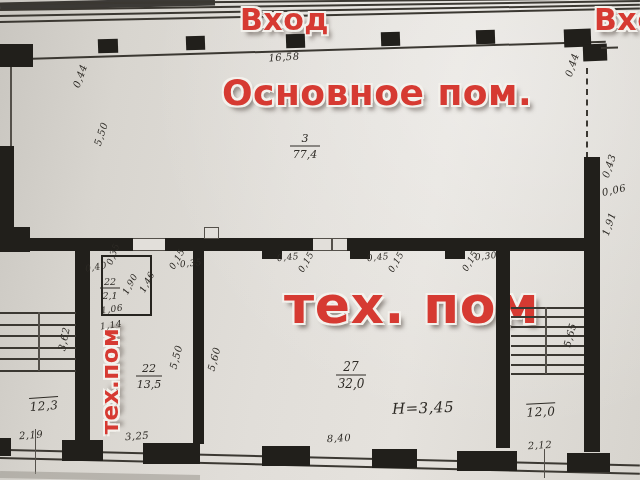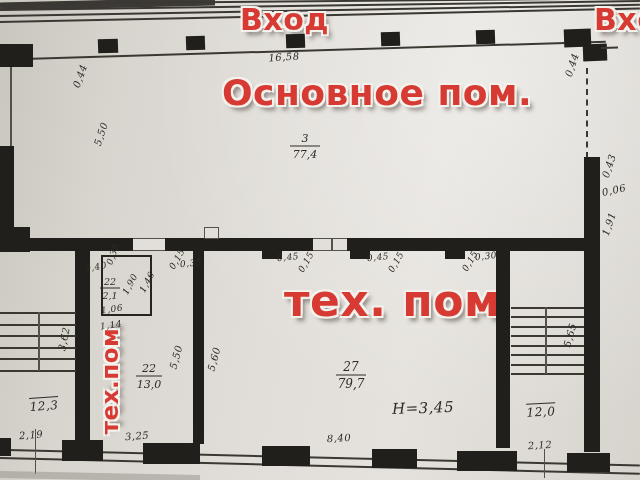--- a/index.html
+++ b/index.html
@@ -31,21 +31,21 @@
 
 <div class="wall" style="left:0;top:0;width:215px;height:8px;transform:rotate(-1.3deg);opacity:.85;"></div>
 <div class="line" style="left:0;top:3px;width:640px;height:2px;transform:rotate(-0.5deg);"></div>
 <div class="line" style="left:0;top:9px;width:640px;height:2px;transform:rotate(-0.8deg);"></div>
 <div class="line" style="left:0;top:15px;width:640px;height:2px;transform:rotate(-1.0deg);"></div>
 <div class="line" style="left:0;top:21px;width:640px;height:1.5px;transform:rotate(-1.2deg);"></div>
 
 <div class="red" style="left:240px;top:2px;font-size:30px;">Вход</div>
 <div class="red" style="left:594px;top:2px;font-size:30px;">Вход</div>
 <div class="red" style="left:174px;top:72px;font-size:36px;margin-left:48px;">Основное пом.</div>
-<div class="red" style="left:284px;top:275px;font-size:44px;">тех. пом</div>
+<div class="red" style="left:284px;top:275px;font-size:52px;">тех. пом</div>
 <div class="red" style="left:110px;top:381px;font-size:23px;transform:translate(-50%,-50%) rotate(-90deg);">тех.пом</div>
 
 <div class="line" style="left:24px;top:58px;width:582px;height:1.5px;transform:rotate(-1.7deg);"></div>
 <div class="line" style="left:12px;top:48px;width:16px;height:2px;transform:rotate(25deg);"></div>
 <div class="wall" style="left:98px;top:39px;width:20px;height:14px;transform:rotate(-2deg);"></div>
 <div class="wall" style="left:186px;top:36px;width:19px;height:14px;transform:rotate(-2deg);"></div>
 <div class="wall" style="left:286px;top:34px;width:19px;height:14px;transform:rotate(-2deg);"></div>
 <div class="wall" style="left:381px;top:32px;width:19px;height:14px;transform:rotate(-2deg);"></div>
 <div class="wall" style="left:476px;top:30px;width:19px;height:14px;transform:rotate(-2deg);"></div>
 <div class="wall" style="left:564px;top:29px;width:27px;height:18px;transform:rotate(-2deg);"></div>
@@ -109,26 +109,26 @@
 <div class="abs" style="left:0;top:473px;width:200px;height:7px;background:#938f88;opacity:.5;transform:rotate(1.2deg);"></div>
 
 <div class="frac" style="left:305px;top:146px;">
   <span>3</span>
   <span class="fl" style="width:30px;"></span>
   <span>77,4</span>
 </div>
 <div class="frac" style="left:351px;top:375px;font-size:12px;">
   <span>27</span>
   <span class="fl" style="width:30px;"></span>
-  <span>79,7</span>
+  <span>32,0</span>
 </div>
 <div class="frac" style="left:149px;top:376px;">
   <span>22</span>
   <span class="fl" style="width:26px;"></span>
-  <span>13,0</span>
+  <span>13,5</span>
 </div>
 <div class="frac" style="left:110px;top:288px;font-size:9.5px;">
   <span>22</span>
   <span class="fl" style="width:20px;"></span>
   <span>2,1</span>
 </div>
 <div class="dim c" style="left:44px;top:406px;font-size:12px;transform:translate(-50%,-50%) rotate(-4deg);"><span class="over">12,3</span></div>
 <div class="dim c" style="left:541px;top:412px;font-size:12px;transform:translate(-50%,-50%) rotate(-3deg);"><span class="over">12,0</span></div>
 <div class="dim c" style="left:423px;top:408px;font-size:15px;transform:translate(-50%,-50%) rotate(-2deg);">H=3,45</div>
 

